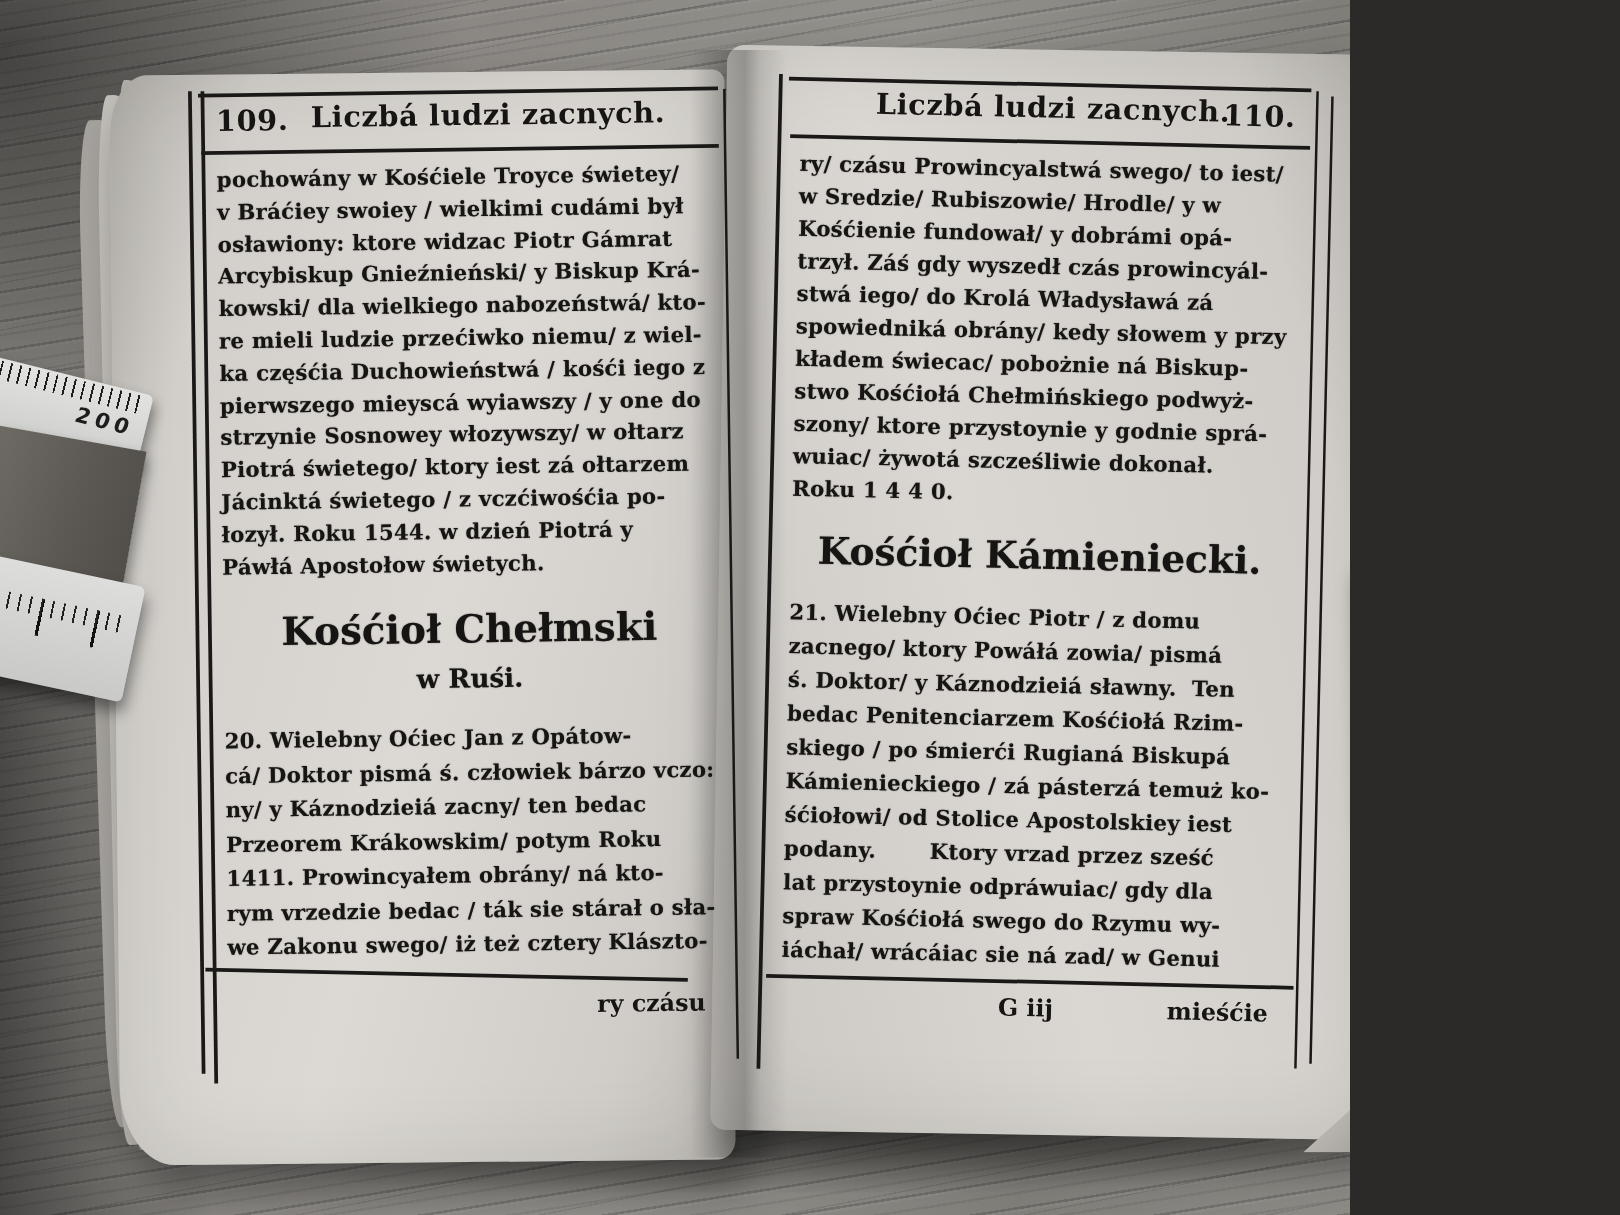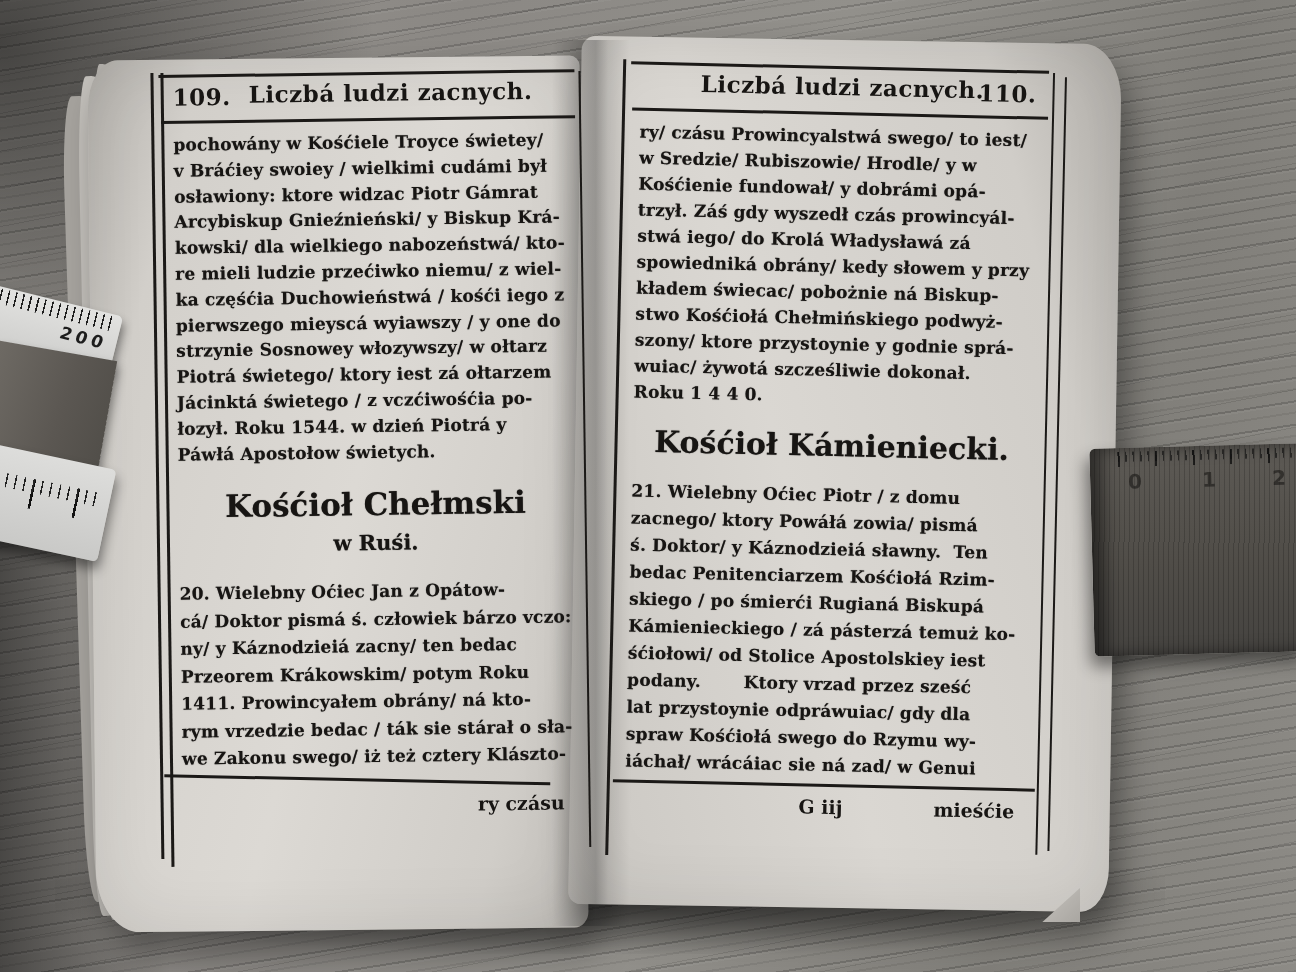--- a/index.html
+++ b/index.html
@@ -1,16 +1,16 @@
 <!DOCTYPE html>
 <html><head>
 <meta charset="utf-8">
 <style>
   html,body{margin:0;padding:0;background:#2b2a29;}
-  .scene{position:relative;width:1296px;height:972px;overflow:hidden;
+  .scene{position:relative;width:1080px;height:972px;overflow:hidden;
          background:
            repeating-linear-gradient(171deg, rgba(0,0,0,0.16) 0 2px, rgba(255,255,255,0.04) 2px 4px, transparent 4px 11px, rgba(0,0,0,0.07) 11px 13px, transparent 13px 23px),
            repeating-linear-gradient(169deg, rgba(0,0,0,0.10) 0 1px, transparent 1px 37px),
            linear-gradient(105deg,#97948f 0%,#8b8884 30%,#92908b 55%,#807e79 80%,#8d8b86 100%);
          font-family:"DejaVu Serif", serif;}
   .shade{position:absolute;pointer-events:none;}
   .shade-tl{left:0;top:0;width:460px;height:420px;background:radial-gradient(circle at 0% 10%, rgba(0,0,0,0.55), transparent 63%);}
   .shade-left{left:0;top:400px;width:170px;height:572px;background:linear-gradient(to right, rgba(0,0,0,0.5), transparent);}
   .floor-shadow{left:55px;top:868px;width:1110px;height:86px;background:radial-gradient(ellipse at 50% 30%, rgba(0,0,0,0.5), transparent 75%);}
 

